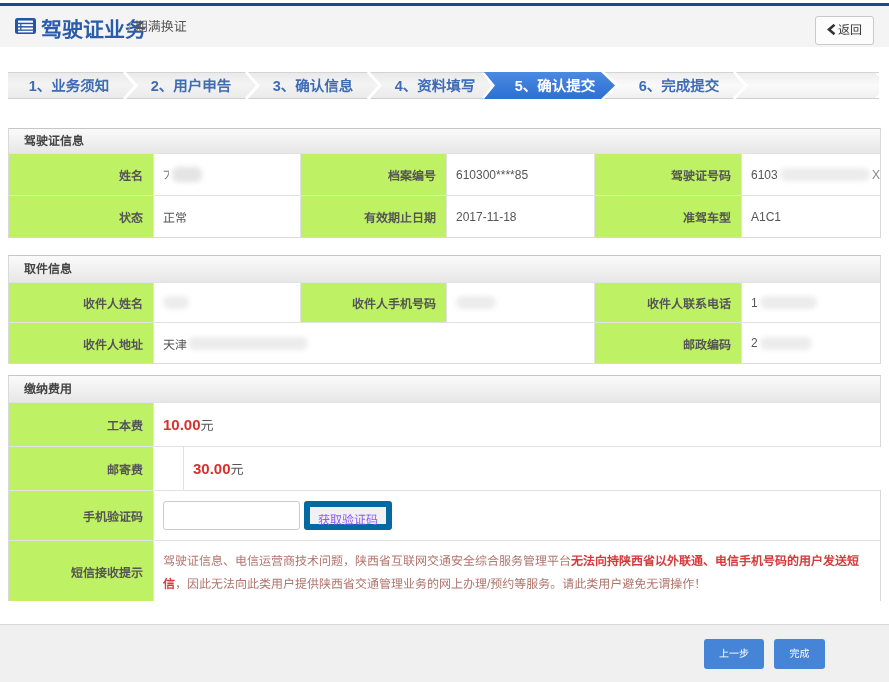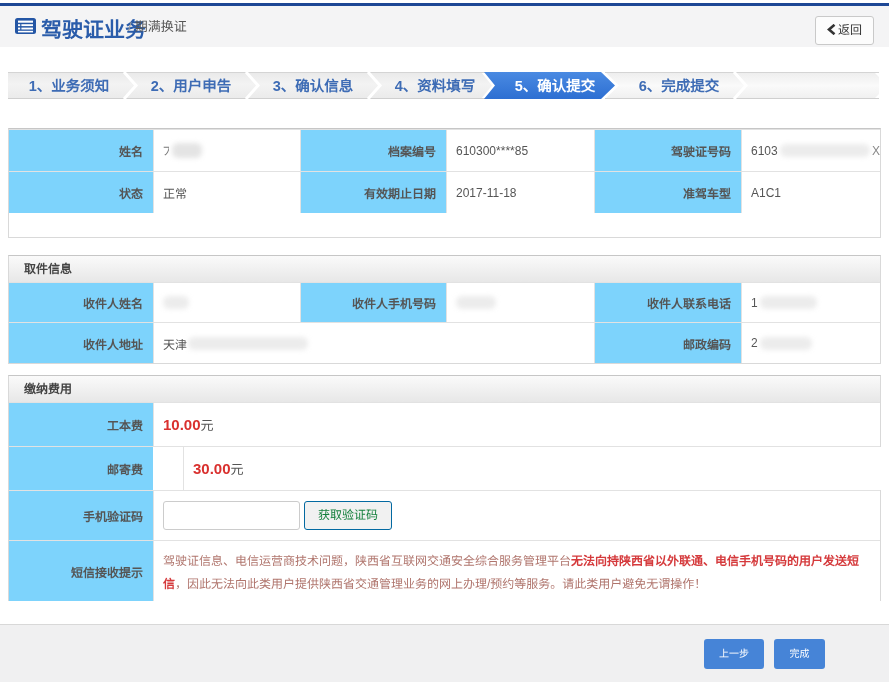--- a/index.html
+++ b/index.html
@@ -14,29 +14,29 @@
 .hsub .sl { color:#999; padding:0 3px; }
 .backbtn { position:absolute; left:815px; top:10px; width:59px; height:29px; background:#fcfcfc; border:1px solid #c9c9c9; border-radius:3px; text-align:center; line-height:27px; font-size:12px; color:#333; }
 .backbtn svg { vertical-align:-1px; margin-right:2px; }
 .steps { position:absolute; left:8px; top:72px; }
 .steps text { font-size:14.5px; font-weight:bold; fill:#3e6cb5; }
 
 .sec { position:absolute; left:8px; width:873px; border:1px solid #d9d9d9; border-top-color:#c6c6c6; background:#fff; }
 .sec-h { height:26px; line-height:26px; padding-left:15px; font-size:12px; font-weight:bold; color:#444; background:linear-gradient(180deg,#fafafa 0%,#e7e7e7 100%); }
 .row { display:flex; border-top:1px solid #e2e2e2; }
 .cell { flex:0 0 auto; display:flex; align-items:center; font-size:12px; color:#555; overflow:hidden; }
-.lbl { background:#7dd3fc; justify-content:flex-end; padding-right:10px; font-weight:bold; }
+.lbl { background:#bef264; justify-content:flex-end; padding-right:10px; font-weight:bold; }
 .row .lbl:not(:first-child) { border-left:1px solid #e2e2e2; }
 .val { background:#fff; padding-left:9px; border-left:1px solid #e2e2e2; }
 .blob { display:inline-block; height:13px; background:#ececec; border-radius:6px; filter:blur(2.5px); vertical-align:middle; }
 
 .red { color:#d9302e; font-weight:bold; font-size:15px; }
 .yuan { font-size:13px; color:#555; }
 .vinput { width:137px; height:29px; border:1px solid #ccc; border-radius:3px; background:#fff; margin-left:9px; }
-.vbtn { width:88px; height:29px; margin-left:4px; border:1px solid #0369a1; border-radius:3px; background:#f1f1f1; font-size:12px; color:#15803d; text-align:center; line-height:27px; }
+.vbtn { width:88px; height:29px; margin-left:4px; border:6px solid #0369a1; border-radius:3px; background:#f1f1f1; font-size:12px; color:#8b5cf6; text-align:center; line-height:27px; }
 .msg { font-size:12px; line-height:23px; padding:9px 0 0 9px; white-space:nowrap; }
 .mm { color:#b0756d; font-weight:normal; }
 .mr { color:#d53a3c; font-weight:bold; }
 .footer { position:absolute; left:0; top:624px; width:889px; height:58px; background:#f0f0f1; border-top:1px solid #d8d8d8; }
 .bbtn { position:absolute; top:14px; height:30px; background:#4684d7; border-radius:3px; color:#fff; font-size:10px; text-align:center; line-height:30px; }
 </style>
 </head>
 <body>
 <div id="page">
   <div class="topbar"></div>
@@ -86,20 +86,21 @@
     <polygon points="476,0 593,0 607,13.5 593,27 476,27 487,13.5" fill="url(#gblue)"></polygon>
     <text x="61" y="19" text-anchor="middle">1、业务须知</text>
     <text x="183" y="19" text-anchor="middle">2、用户申告</text>
     <text x="305" y="19" text-anchor="middle">3、确认信息</text>
     <text x="427" y="19" text-anchor="middle">4、资料填写</text>
     <text x="547" y="19" text-anchor="middle" style="fill:#ffffff">5、确认提交</text>
     <text x="671" y="19" text-anchor="middle">6、完成提交</text>
   </svg>
 
   <div class="sec" style="top:128px;height:110px;">
+    <div class="sec-h" style="height:24px;line-height:24px;">驾驶证信息</div>
     <div class="row" style="height:42px;">
       <div class="cell lbl" style="width:144px;">姓名</div>
       <div class="cell val" style="width:147px;">
           <span style="color:#777;display:inline-block;width:6px;overflow:hidden;">丆</span>
           <span class="blob" style="width:30px;height:15px;background:#e4e4e4;margin-left:3px;"></span>
         </div>
       <div class="cell lbl" style="width:146px;">档案编号</div>
       <div class="cell val" style="width:148px;">610300****85</div>
       <div class="cell lbl" style="width:147px;">驾驶证号码</div>
       <div class="cell val" style="width:139px;">6103<span class="blob" style="width:95px;margin-left:2px;"></span><span style="color:#888;margin-left:2px;">X</span></div>

